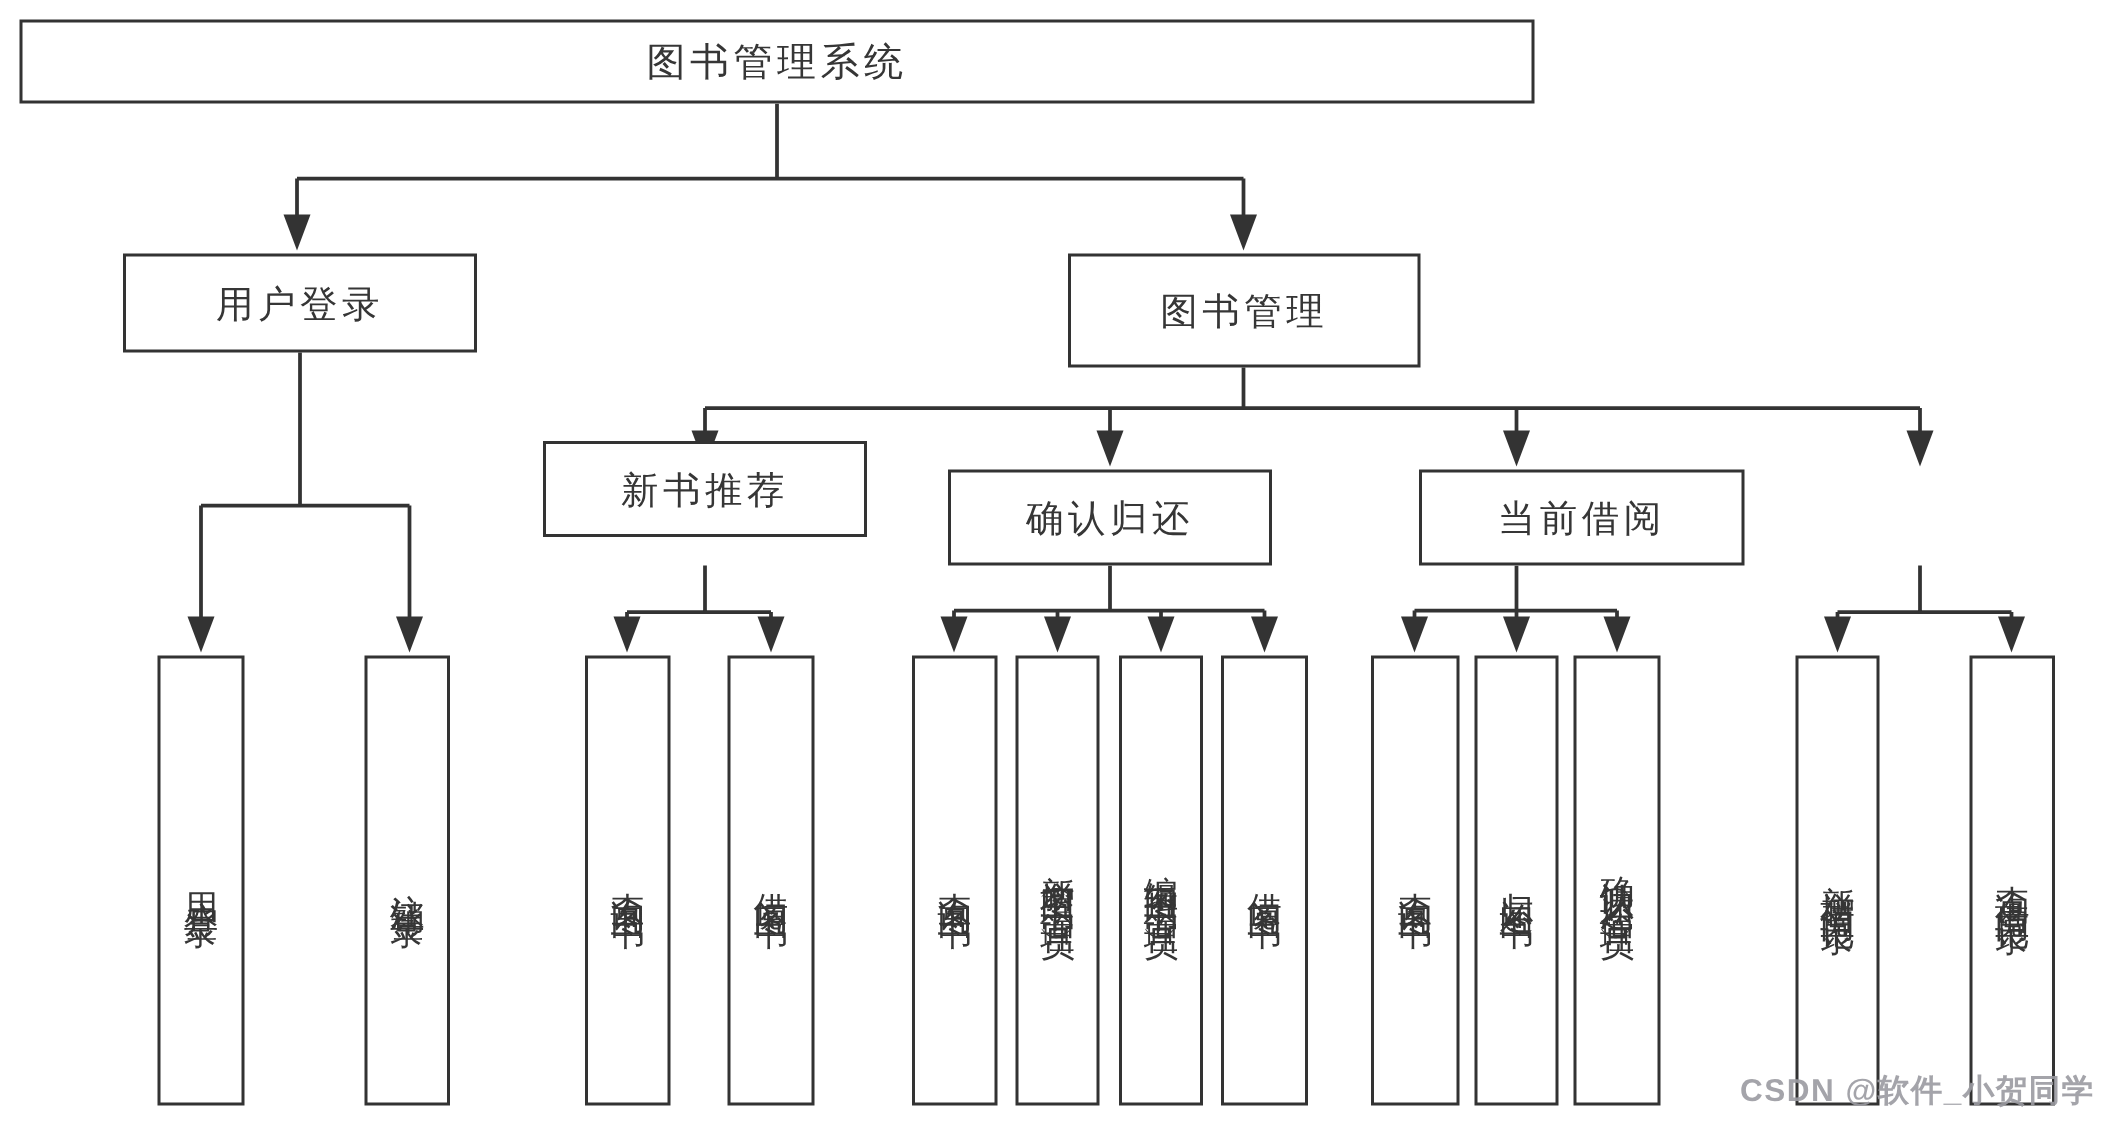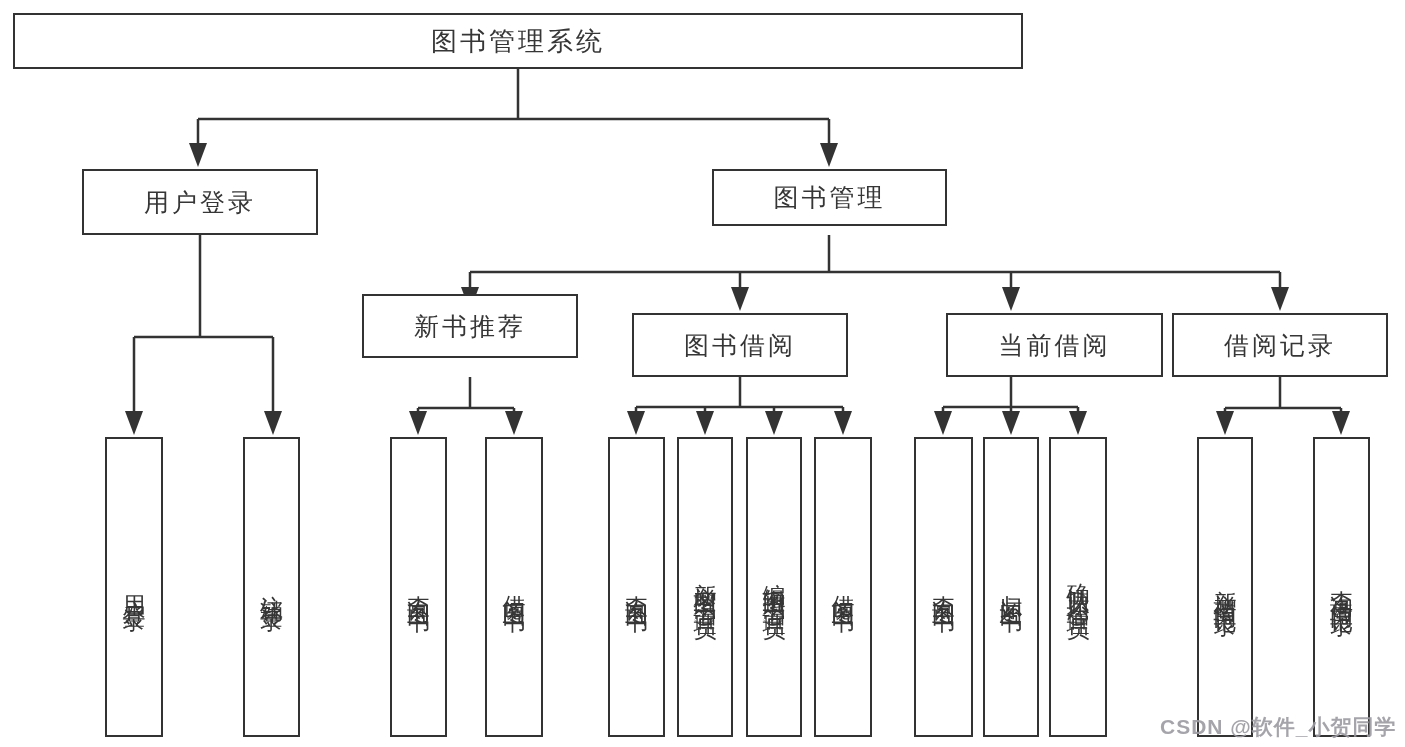--- a/index.html
+++ b/index.html
@@ -73,26 +73,25 @@
     <polygon points="934,411 952,411 943,435"></polygon>
     <polygon points="1002,411 1020,411 1011,435"></polygon>
     <polygon points="1069,411 1087,411 1078,435"></polygon>
     <polygon points="1216,411 1234,411 1225,435"></polygon>
     <polygon points="1332,411 1350,411 1341,435"></polygon>
   </svg>
 
   <div class="hnode title" style="left:13px;top:13px;width:1010px;height:56px">图书管理系统</div>
 
   <div class="hnode" style="left:82px;top:169px;width:236px;height:66px">用户登录</div>
-  <div class="hnode" style="left:712px;top:169px;width:235px;height:57px">图书管理</div>
+  <div class="hnode" style="left:712px;top:169px;width:235px;height:76px">图书管理</div>
 
   <div class="hnode" style="left:362px;top:294px;width:216px;height:64px">新书推荐</div>
-  <div class="hnode" style="left:632px;top:313px;width:216px;height:64px">图书借阅</div>
+  <div class="hnode" style="left:632px;top:313px;width:216px;height:64px">确认归还</div>
   <div class="hnode" style="left:946px;top:313px;width:217px;height:64px">当前借阅</div>
-  <div class="hnode" style="left:1172px;top:313px;width:216px;height:64px">借阅记录</div>
 
   <div class="vnode" style="left:105px;width:58px">用户登录</div>
   <div class="vnode" style="left:243px;width:57px">注销登录</div>
 
   <div class="vnode" style="left:390px;width:57px">查询图书</div>
   <div class="vnode" style="left:485px;width:58px">借阅图书</div>
 
   <div class="vnode" style="left:608px;width:57px">查询图书</div>
   <div class="vnode" style="left:677px;width:56px">新增图书（管理员）</div>
   <div class="vnode" style="left:746px;width:56px">编辑图书（管理员）</div>

